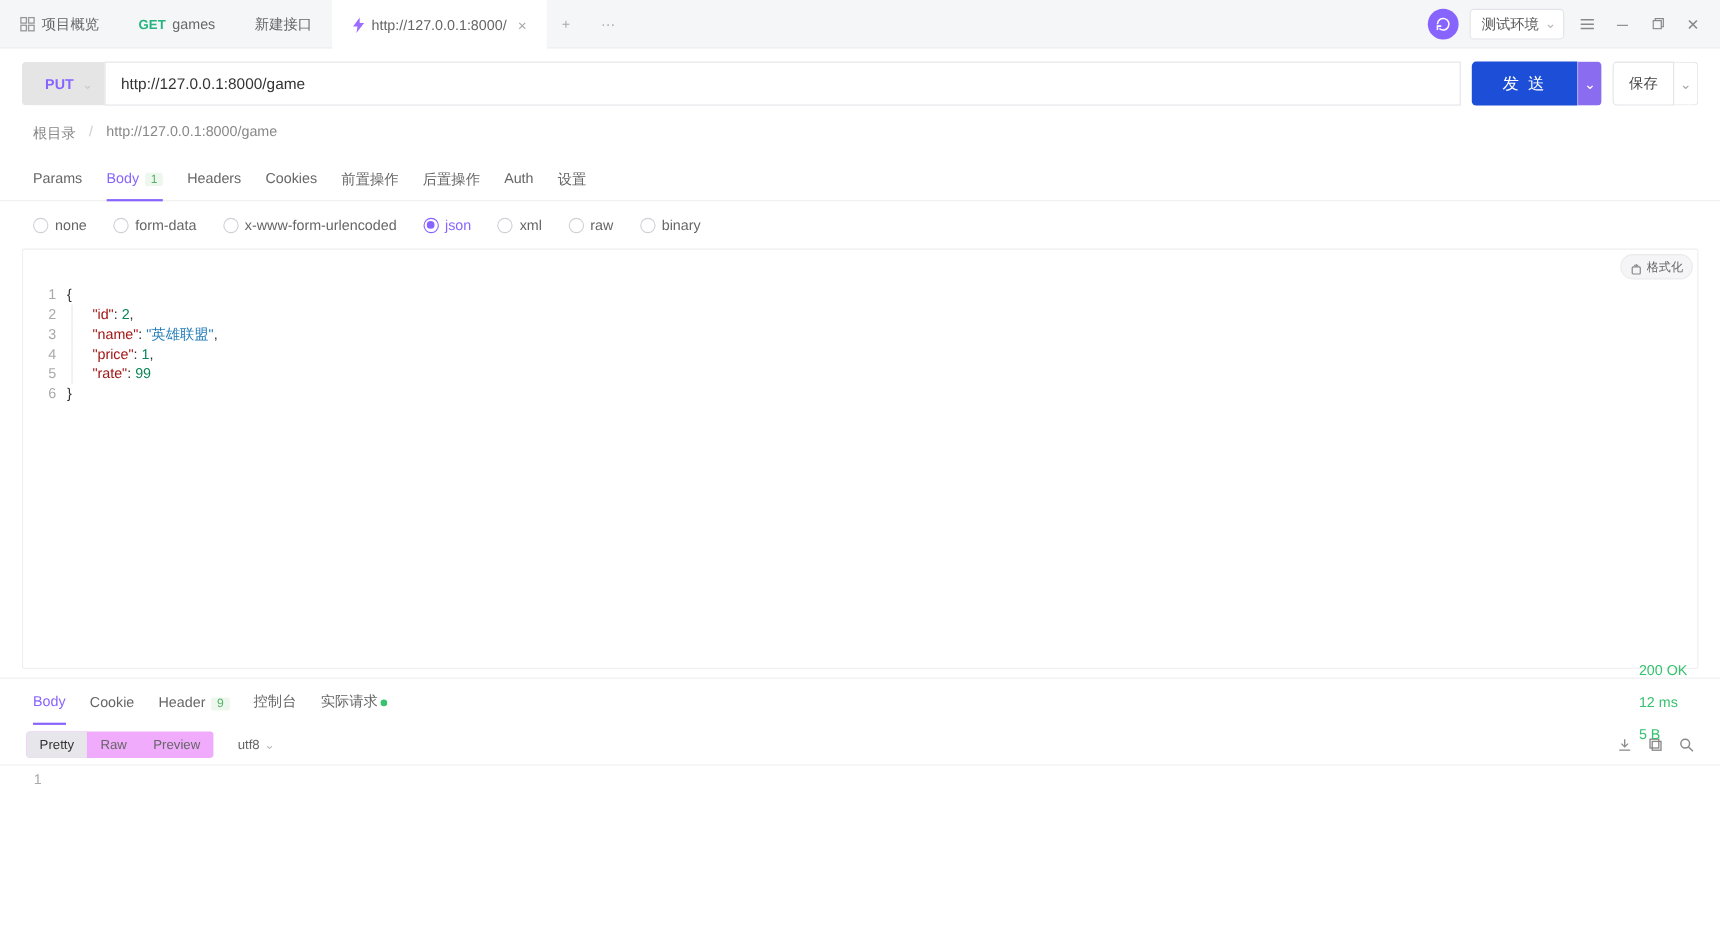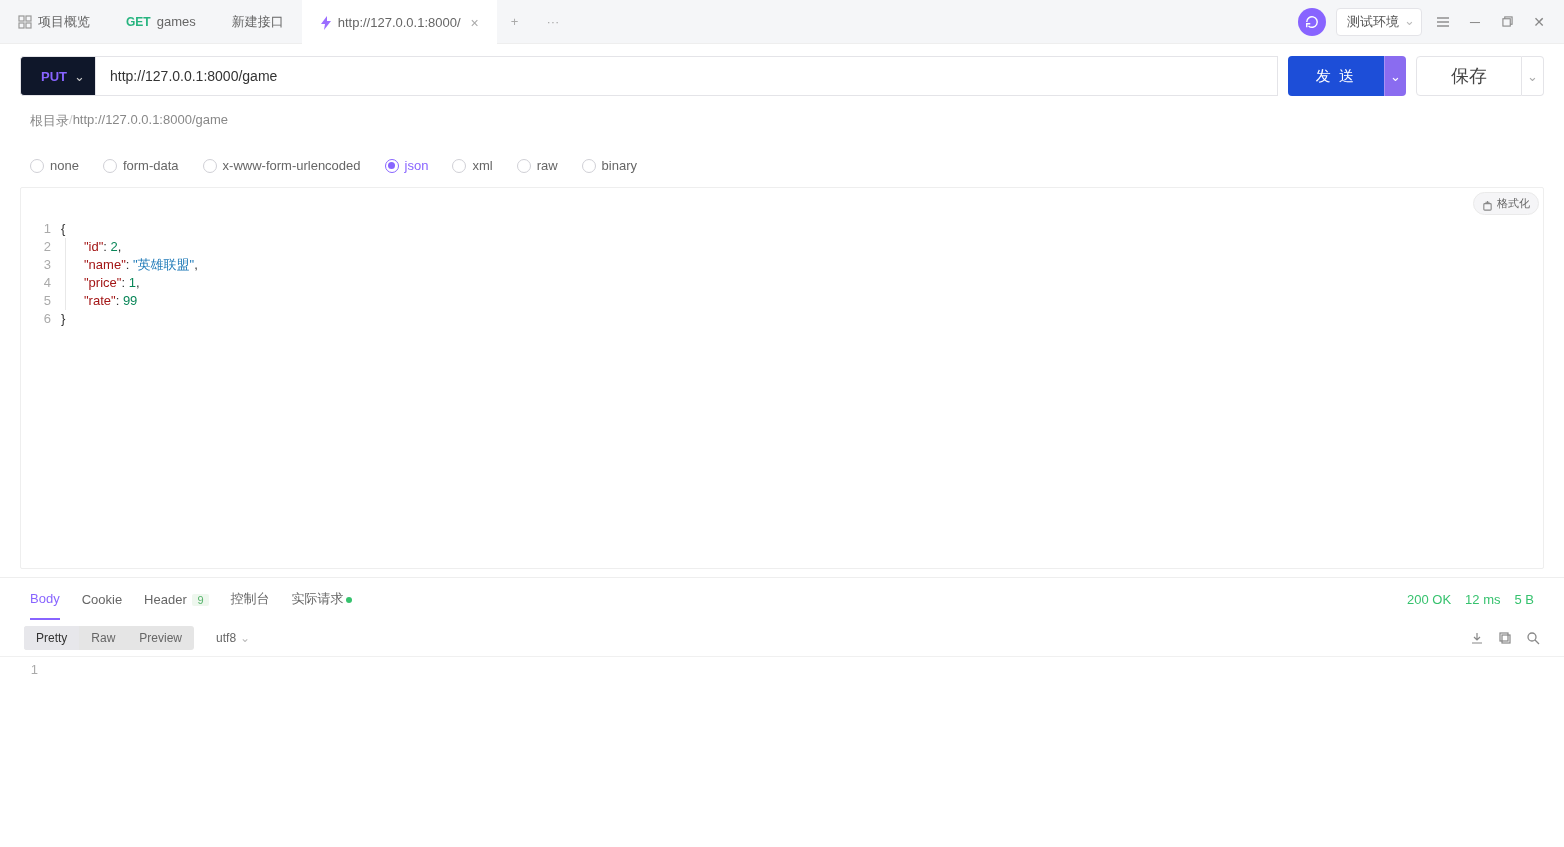--- a/index.html
+++ b/index.html
@@ -14,30 +14,30 @@
 .tab .bolt { color: #9b6dff; }
 .tab .close { color: #aaa; font-size: 14px; margin-left: 4px; }
 .topbar-right { margin-left: auto; display: flex; align-items: center; gap: 10px; padding-right: 14px; }
 .refresh-btn { width: 28px; height: 28px; border-radius: 50%; background: #8864ff; color: #fff; display: flex; align-items: center; justify-content: center; cursor: pointer; }
 .env-select { border: 1px solid #e4e4e8; border-radius: 4px; padding: 4px 22px 4px 10px; color: #555; background: #fff; position: relative; cursor: pointer; }
 .env-select::after { content: "⌄"; position: absolute; right: 6px; color: #bbb; }
 .icon-btn { width: 22px; height: 22px; display: flex; align-items: center; justify-content: center; color: #888; cursor: pointer; font-size: 14px; }
 
 
 .req-row { display: flex; align-items: center; padding: 12px 20px; gap: 0; }
-.method-select { position: relative; height: 40px; border: 1px solid #e4e4e8; border-right: none; border-radius: 4px 0 0 4px; display: flex; align-items: center; padding: 0 28px 0 20px; color: #8864ff; font-weight: 700; font-size: 13px; cursor: pointer; background: #0f172a; }
+.method-select { position: relative; height: 40px; border: 1px solid #e4e4e8; border-right: none; border-radius: 4px 0 0 4px; display: flex; align-items: center; padding: 0 28px 0 20px; color: #8864ff; font-weight: 700; font-size: 13px; cursor: pointer; background: #e5e5e5; }
 .method-select::after { content: "⌄"; position: absolute; right: 10px; color: #ccc; font-weight: 400; }
 .url-input { flex: 1; height: 40px; border: 1px solid #e4e4e8; padding: 0 14px; font-size: 14px; color: #333; outline: none; background: #fff; }
 .send-btn { height: 40px; margin-left: 10px; border-radius: 4px 0 0 4px; background: #1d4ed8; color: #fff; border: none; padding: 0 28px; font-size: 15px; letter-spacing: 2px; cursor: pointer; }
 .send-drop { height: 40px; width: 22px; background: #8a6cf0; border-left: 1px solid rgba(255,255,255,.25); border-radius: 0 4px 4px 0; color: #fff; display: flex; align-items: center; justify-content: center; cursor: pointer; }
-.save-btn { height: 40px; margin-left: 10px; border: 1px solid #e4e4e8; border-radius: 4px 0 0 4px; background: #fff; padding: 0 34px; color: #444; cursor: pointer; font-size: 18px; }
+.save-btn { height: 40px; margin-left: 10px; border: 1px solid #e4e4e8; border-radius: 4px 0 0 4px; background: #fff; padding: 0 14px; color: #444; cursor: pointer; font-size: 13px; }
 .save-drop { height: 40px; width: 22px; border: 1px solid #e4e4e8; border-left: none; border-radius: 0 4px 4px 0; display: flex; align-items: center; justify-content: center; color: #aaa; cursor: pointer; }
 
 
-.breadcrumb { padding: 4px 30px 14px; color: #888; font-size: 13px; display: flex; gap: 0; }
+.breadcrumb { padding: 4px 30px 14px; color: #888; font-size: 13px; display: flex; gap: 12px; }
 .breadcrumb .sep { color: #ccc; }
 
 
 .req-tabs { display: flex; gap: 22px; padding: 0 30px; border-bottom: 1px solid #eee; }
 .req-tab { padding: 10px 0; color: #666; cursor: pointer; font-size: 13px; }
 .req-tab.active { color: #8864ff; border-bottom: 2px solid #8864ff; margin-bottom: -1px; }
 .badge { display: inline-block; background: #eef7ee; color: #55b36a; font-size: 11px; padding: 0 5px; border-radius: 2px; margin-left: 2px; }
 
 
 .body-types { display: flex; gap: 24px; padding: 14px 30px; align-items: center; }
@@ -58,23 +58,23 @@
 .tok-str { color: #1f7ab8; }
 .tok-num { color: #098658; }
 .guide { border-left: 1px solid #e8e8e8; margin-left: 4px; padding-left: 18px; display: inline-block; }
 
 
 .resp { border-top: 1px solid #eee; margin-top: 8px; }
 .resp-tabs { display: flex; gap: 22px; padding: 0 30px; align-items: center; position: relative; }
 .resp-tab { padding: 12px 0; color: #666; cursor: pointer; font-size: 13px; }
 .resp-tab.active { color: #8864ff; border-bottom: 2px solid #8864ff; }
 .dot-green { width: 6px; height: 6px; border-radius: 50%; background: #36c26e; display: inline-block; margin-left: 2px; vertical-align: middle; }
-.resp-status { position: absolute; right: 30px; color: #36c26e; font-size: 13px; display: flex; gap: 14px; }
+.resp-status { position: absolute; right: 30px; color: #36c26e; font-size: 13px; display: flex; gap: 14px; flex-direction: column; }
 .resp-toolbar { display: flex; align-items: center; gap: 2px; padding: 6px 24px; border-bottom: 1px solid #f0f0f0; }
-.seg { display: flex; background: #e5e5e5; border-radius: 3px; overflow: hidden; }
+.seg { display: flex; background: #f0abfc; border-radius: 3px; overflow: hidden; }
 .seg-item { padding: 5px 12px; font-size: 12px; color: #666; cursor: pointer; }
 .seg-item.active { background: #e7e7eb; color: #333; }
 .enc { margin-left: 10px; padding: 5px 18px 5px 10px; font-size: 12px; color: #666; position: relative; cursor: pointer; }
 .enc::after { content: "⌄"; position: absolute; right: 4px; color: #bbb; }
 .resp-icons { margin-left: auto; display: flex; gap: 14px; color: #888; }
 .resp-body { display: flex; font-family: Consolas, Monaco, monospace; font-size: 13px; padding: 4px 0; min-height: 80px; }
 .resp-body .gutter { width: 48px; }
 .tok-bool { color: #0000ff; }
 
 svg { display: block; }
@@ -153,20 +153,33 @@
     <button class="save-btn">保存</button>
     <div class="save-drop">⌄</div>
   </div>
 
   <div class="breadcrumb">
     <span>根目录</span>
     <span class="sep">/</span>
     <span>http://127.0.0.1:8000/game</span>
   </div>
 
+  <div class="req-tabs">
+    <div class="req-tab">Params</div>
+    <div class="req-tab active">
+      <span>Body</span>
+      <span class="badge">1</span>
+    </div>
+    <div class="req-tab">Headers</div>
+    <div class="req-tab">Cookies</div>
+    <div class="req-tab">前置操作</div>
+    <div class="req-tab">后置操作</div>
+    <div class="req-tab">Auth</div>
+    <div class="req-tab">设置</div>
+  </div>
 
   <div class="body-types">
     <label class="radio">
         <span class="radio-circle"></span>
         <span>none</span>
       </label>
     <label class="radio">
         <span class="radio-circle"></span>
         <span>form-data</span>
       </label>

